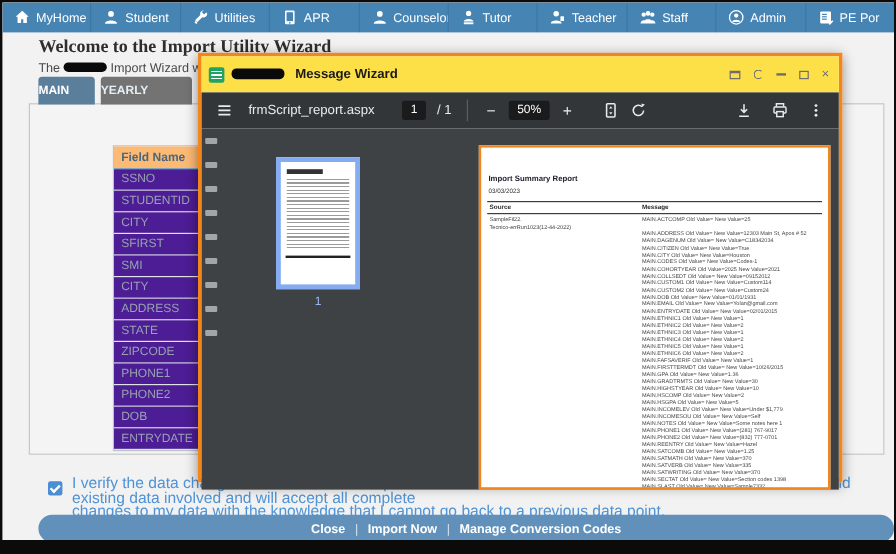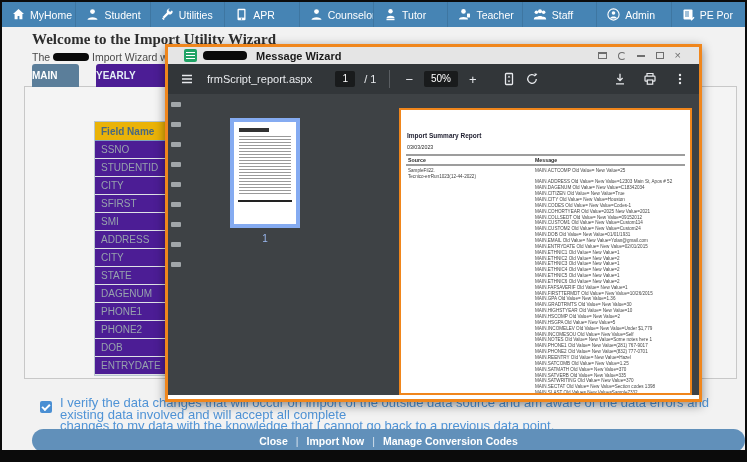--- a/index.html
+++ b/index.html
@@ -17,41 +17,41 @@
   .page-title { position:absolute; left:30px; top:29px; font-size:15px; font-weight:bold; color:#2e2e2e;font-family:Liberation Serif, serif; }
   .page-sub { position:absolute; left:30px; top:49px; font-size:10.5px; color:#4a4a4a; white-space:nowrap; }
   .redact { display:inline-block; vertical-align:middle; background:#0a0a0a; border-radius:4px; }
   .redact.sub { width:36px; height:8px; margin:0 3px 2px 3px; }
   .redact.title { width:44px; height:9px; margin:0 5px 1px 2px; }
 
   
   .panel { position:absolute; left:22px; top:84px; width:713px; height:293px; border:1px solid #c8c8c8; background:#f4f4f4; }
   .tab { position:absolute; top:62px; height:23px; border-radius:3px 3px 0 0; font-size:10px; font-weight:bold; display:flex; align-items:center; justify-content:flex-start; cursor:pointer; }
   .tab-main { left:30px; width:47px; background:#5b7e9a; color:#fff; }
-  .tab-yearly { left:82px; width:76px; background:#4c1d95; color:#e4eef6;margin-left:12px; }
+  .tab-yearly { left:82px; width:76px; background:#737373; color:#e4eef6; }
   .tab-third { left:163px; width:55px; background:#6f9dc2; }
 
   
   .ftable { position:absolute; left:92px; top:119px; width:88px; background:#fff; border:1px solid #b9c6d0; }
-  .ftable-head { height:19px; background:#eab308; color:#49687f; font-size:10px; font-weight:bold; line-height:19px; padding-left:6px; border-bottom:1px solid #7fa3bf; }
+  .ftable-head { height:19px; background:#fdba74; color:#49687f; font-size:10px; font-weight:bold; line-height:19px; padding-left:6px; border-bottom:1px solid #7fa3bf; }
   .ftable-row { height:18px; font-size:10px; color:#97a3ad; line-height:18px; padding-left:6px; border-bottom:1px solid #dfe3e6; background:#4c1d95; }
 
   
   .verify-check { position:absolute; left:38px; top:399px; width:12px; height:12px; background:#4a8fd3; border-radius:2px; cursor:pointer; }
   .verify-check::after { content:''; position:absolute; left:2px; top:2.5px; width:6px; height:3px; border-left:2px solid #fff; border-bottom:2px solid #fff; transform:rotate(-45deg); }
   .verify-text { position:absolute; left:58px; top:395px; width:684px; font-size:13px; line-height:11.5px; color:#4f93d6; }
 
   
   .footer-bar { position:absolute; left:30px; top:427px; width:713px; height:23px; background:#6190ba; border-radius:12px; display:flex; align-items:center; justify-content:center; gap:8px; color:#fff; font-size:10.5px; font-weight:bold; }
   .footer-action { cursor:pointer; }
   .footer-sep { color:#d7e3ee; font-weight:normal; }
 
   
   .modal { position:absolute; left:163px; top:42px; width:537px; height:358px; border:3px solid #f0861c; background:#fff; box-shadow:0 3px 10px rgba(0,0,0,0.45); }
-  .titlebar { height:17px; background:#e5e5e5; display:flex; align-items:center; padding:0 16px; gap:4px; }
+  .titlebar { height:30px; background:#fde047; display:flex; align-items:center; padding:0 6px; gap:4px; }
   .doc-icon { width:13px; height:13px; background:#21a366; border-radius:2px; position:relative; }
   .doc-icon::after { content:''; position:absolute; left:2px; top:3px; right:2px; height:8px;
     background:repeating-linear-gradient(#fff 0 1px, transparent 1px 3px); }
   .titlebar-text { font-size:11px; font-weight:bold; color:#1a1a1a; white-space:nowrap; }
   .wc { margin-left:auto; display:flex; align-items:center; gap:11px; padding-right:2px; }
   .wc span { display:inline-block; cursor:pointer; }
   .wc-pop { width:9px; height:7px; border:1px solid #6e6e6e; border-top-width:2px; }
   .wc-refresh { width:8px; height:8px; border:1.4px solid #6e6e6e; border-radius:50%; border-right-color:transparent; }
   .wc-min { width:8px; height:2px; background:#6e6e6e; }
   .wc-max { width:8px; height:7px; border:1.4px solid #6e6e6e; }
@@ -195,24 +195,24 @@
 
     <div class="ftable">
       <div class="ftable-head">Field Name</div>
       <div>
 
       <div class="ftable-row">SSNO</div>
           <div class="ftable-row">STUDENTID</div>
           <div class="ftable-row">CITY</div>
           <div class="ftable-row">SFIRST</div>
           <div class="ftable-row">SMI</div>
+          <div class="ftable-row">CITY</div>
           <div class="ftable-row">ADDRESS</div>
-          <div class="ftable-row">CITY</div>
           <div class="ftable-row">STATE</div>
-          <div class="ftable-row">DAGENUM</div>
+          <div class="ftable-row">ZIPCODE</div>
           <div class="ftable-row">PHONE1</div>
           <div class="ftable-row">PHONE2</div>
           <div class="ftable-row">DOB</div>
           <div class="ftable-row">ENTRYDATE</div>
         </div>
     </div>
 
     <div class="verify-check"></div>
     <div class="verify-text">
       <div>I verify the data changes that will occur on import of the outside data source and am aware of the data errors and existing data involved and will accept all complete</div>

